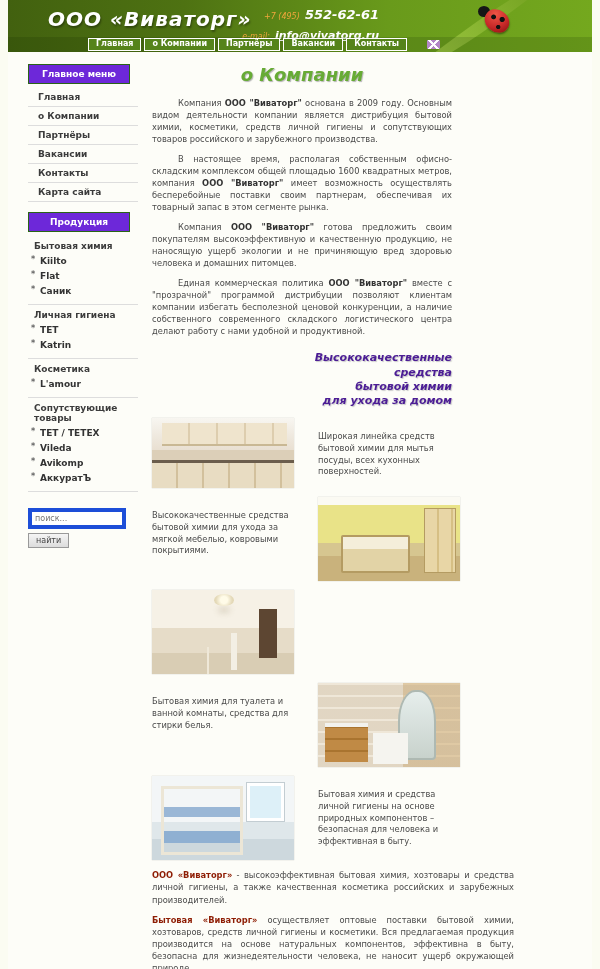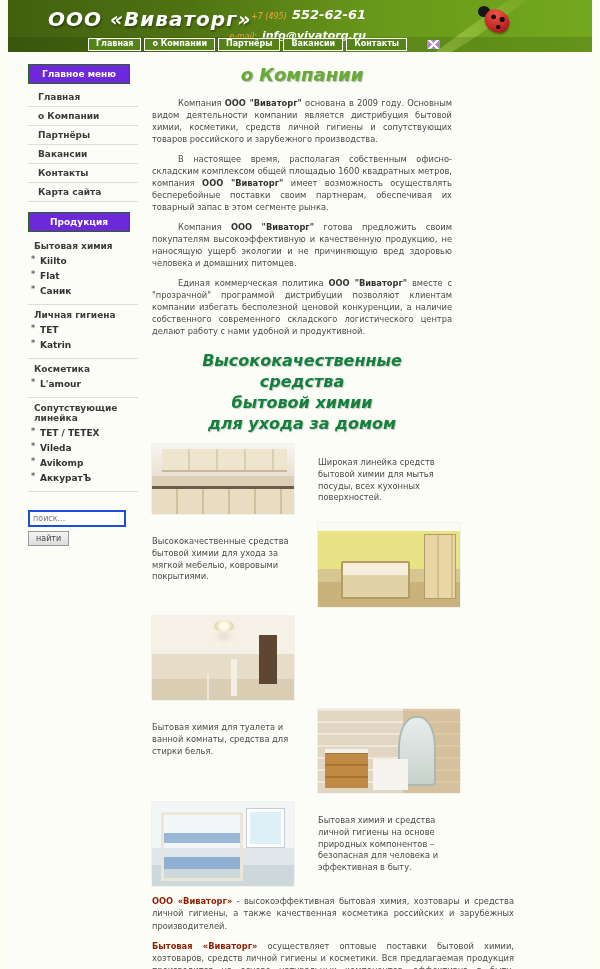--- a/index.html
+++ b/index.html
@@ -40,21 +40,21 @@
   .bug-head {
     position:absolute; left:4px; top:4px; width:12px; height:11px;
     background:#161616; border-radius:50%;
   }
   .brand {
     position:absolute; left:40px; top:7px;
     color:#fff; font-weight:bold; font-style:italic;
     font-size:20px; letter-spacing:1px;
     text-shadow:1px 2px 2px rgba(0,0,0,.35);
   }
-  .contact { position:absolute; left:200px; top:4px; width:158px; text-align:right; line-height:1.25; }
+  .contact { position:absolute; left:213px; top:4px; width:158px; text-align:right; line-height:1.25; }
   .contact .pref { color:#f0a63c; font-style:italic; font-size:8px; }
   .contact .phone { color:#fff; font-weight:bold; font-style:italic; font-size:13px; }
   .contact .email { color:#fff; font-weight:bold; font-style:italic; font-size:11px; cursor:pointer;text-decoration:underline; }
   .header-nav {
     position:absolute; left:0; right:0; bottom:0; height:15px;
     background:rgba(10,30,0,.14);
     display:flex; align-items:center; padding-left:80px; gap:3px;
   }
   .nav-btn {
     background:#55831a; border:1px solid #fff; color:#fff;
@@ -87,21 +87,21 @@
     padding:4px 0 4px 10px; border-bottom:1px solid #ddd; cursor:pointer;
   }
   .pgroup { width:110px; padding:5px 0 6px; border-bottom:1px solid #ddd; }
   .pgroup:last-of-type { margin-bottom:4px; }
   .gname { font-size:9px; font-weight:bold; color:#3c3c3c; padding-left:6px; margin-bottom:2px; }
   .pgroup ul { list-style:none; margin:0; padding:0; }
   .pgroup li { font-size:9px; font-weight:bold; color:#333; padding:2.5px 0 2.5px 12px; cursor:pointer; position:relative; }
   .pgroup li::before { content:"*"; position:absolute; left:3px; top:2px; color:#666; font-size:8px; }
   .search-box { margin-top:14px; }
   .search-box input {
-    width:98px; font-size:8px; padding:2px 3px; border:2px solid #1d4ed8;
+    width:98px; font-size:8px; padding:2px 3px; border:4px solid #1d4ed8;
     font-family:inherit; color:#777; background:#fff;
   }
   .search-box button {
     display:block; margin-top:4px; font-size:8px; padding:2px 7px;
     background:linear-gradient(#f5f5f5,#dcdcdc); border:1px solid #999;
     font-family:inherit; color:#444; cursor:pointer;
   }
 
   
   h1.page-title {
@@ -109,22 +109,22 @@
     color:#67ab35; font-style:italic; font-size:18px; font-weight:bold;
     text-shadow:1px 1px 1px #b5b5b5;
   }
   .intro { margin-top:12px; width:300px; }
   .intro p {
     margin:0 0 8px; font-size:8.3px; line-height:1.45; text-align:justify;
     text-indent:26px; color:#4a4a4a;
   }
   .intro .b { font-weight:bold; color:#333; }
   .promo {
-    width:300px; margin:14px 0 10px; text-align:center;
-    color:#15803d; font-weight:bold; font-style:italic; font-size:16px;
+    width:300px; margin:14px 0 10px; text-align:right;
+    color:#4c1d95; font-weight:bold; font-style:italic; font-size:11px;
     line-height:1.3; text-shadow:1px 1px 1px #c9c9c9;
   }
   .feature { display:flex; gap:24px; margin-bottom:9px; }
   .ftxt { width:142px; padding-top:13px; font-size:8.3px; line-height:1.4; color:#4a4a4a; }
   .photo { width:142px; height:84px; flex-shrink:0; position:relative; overflow:hidden; box-shadow:0 0 1px rgba(0,0,0,.25); }
   .feature-0 .photo { height:70px; }
 
   .kitchen-photo { background:linear-gradient(180deg,#f8f6f1 0,#efe9df 25%,#e9e0d2 45%,#dccfb8 46% 100%); }
   .kitchen-photo::before { content:""; position:absolute; left:7%; right:5%; top:6%; height:30%;
     background:repeating-linear-gradient(90deg,#efe4cd 0 26px,#ddcdae 26px 28px); box-shadow:0 2px 0 #c9b894; }
@@ -225,21 +225,21 @@
               <li>Katrin</li>
             </ul>
           </div>
           <div class="pgroup">
             <div class="gname">Косметика</div>
             <ul>
               <li>L'amour</li>
             </ul>
           </div>
           <div class="pgroup">
-            <div class="gname">Сопутствующие линейка</div>
+            <div class="gname">Сопутствующие товары</div>
             <ul>
               <li>ТЕТ / ТЕТЕХ</li>
               <li>Vileda</li>
               <li>Avikomp</li>
               <li>АккуратЪ</li>
             </ul>
           </div>
         </div>
 
       <div class="search-box">

